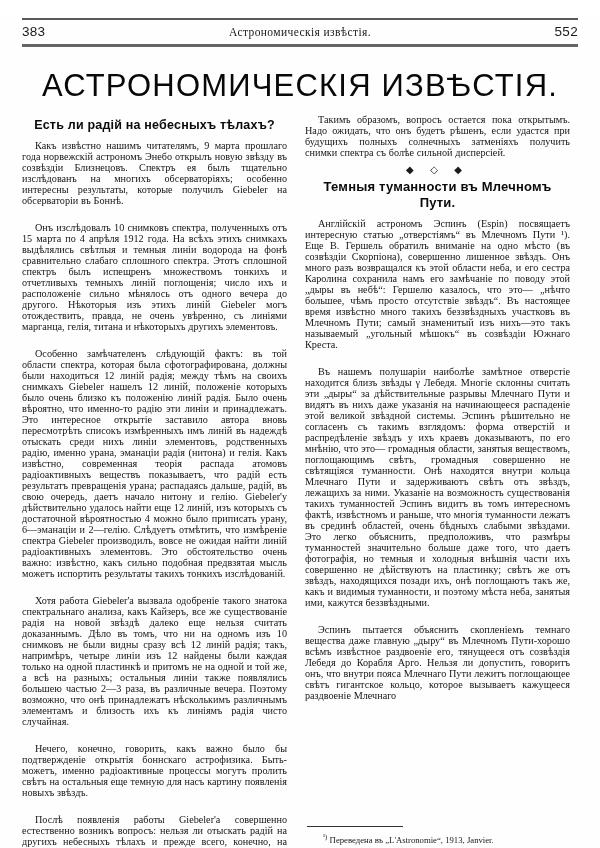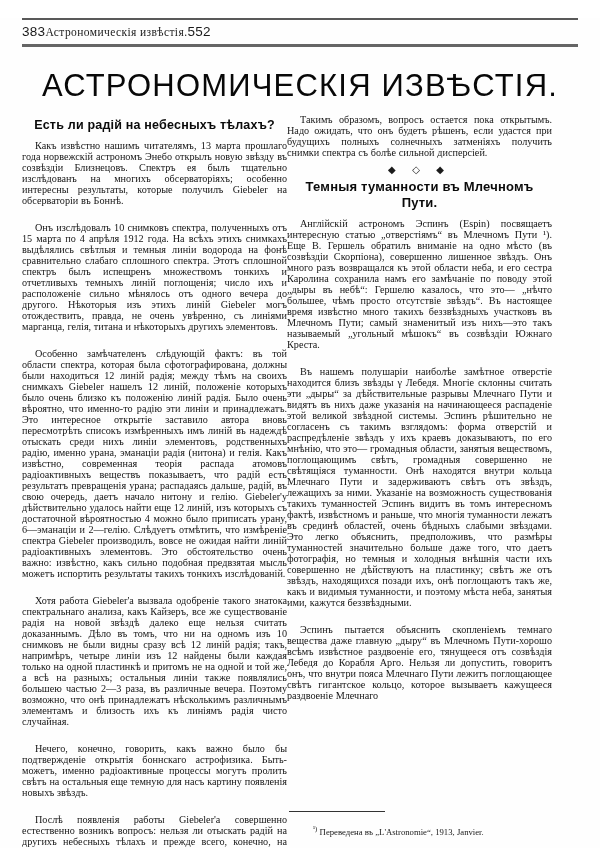--- a/index.html
+++ b/index.html
@@ -38,21 +38,21 @@
   }
   .rule-bottom {
     height: 3px;
     background: #2a2a2a;
     opacity: .72;
     margin-top: 2px;
   }
   .head-row {
     display: flex;
     align-items: baseline;
-    justify-content: flex-start;
+    justify-content: space-between;
     height: 18px;
   }
   .folio {
     font-size: 13.5px;
     font-family: "Liberation Sans", sans-serif;
     letter-spacing: .3px;
     color: #1a1a1a;
   }
   .head-title {
     font-size: 11.5px;
@@ -69,20 +69,21 @@
     font-size: 31px;
     font-weight: 400;
     letter-spacing: 1.2px;
     color: #080808;
   }
 
   
   .columns {
     display: flex;
     margin: 0 22px;
+    gap: 18px;
     height: 735px;
   }
   .col {
     width: 265px;
     position: relative;
   }
 
   h2.article-title {
     font-family: "Liberation Sans", sans-serif;
     font-size: 12.5px;
@@ -127,21 +128,21 @@
   }
   .footnote-rule {
     width: 96px;
     height: 1px;
     background: #333;
     margin: 0 0 5px 2px;
   }
   .footnote {
     font-size: 8.7px;
     line-height: 10px;
-    margin: 12px;
+    margin: 4px;
     text-indent: 14px;
     color: #181818;
   }
   sup { font-size: 7px; vertical-align: super; }
 </style>
 </head>
 <body>
 
 <div class="page">
 
@@ -154,21 +155,21 @@
     </div>
     <div class="rule-bottom"></div>
   </div>
 
   <div class="masthead">АСТРОНОМИЧЕСКІЯ ИЗВѢСТІЯ.</div>
 
   <div class="columns">
 
     <div class="col">
       <h2 class="article-title">Есть ли радій на небесныхъ тѣлахъ?</h2>
-      <p class="body">Какъ извѣстно нашимъ читателямъ, 13 марта прошлаго года норвежскій астрономъ Энебо открылъ новую звѣзду въ созвѣздіи Близнецовъ. Спектръ ея былъ тщательно изслѣдованъ на многихъ обсерваторіяхъ; особенно интересны результаты, которые получилъ Giebeler на обсерваторіи въ Боннѣ.</p>
+      <p class="body">Какъ извѣстно нашимъ читателямъ, 9 марта прошлаго года норвежскій астрономъ Энебо открылъ новую звѣзду въ созвѣздіи Близнецовъ. Спектръ ея былъ тщательно изслѣдованъ на многихъ обсерваторіяхъ; особенно интересны результаты, которые получилъ Giebeler на обсерваторіи въ Боннѣ.</p>
       <p class="body">Онъ изслѣдовалъ 10 снимковъ спектра, полученныхъ отъ 15 марта по 4 апрѣля 1912 года. На всѣхъ этихъ снимкахъ выдѣлялись свѣтлыя и темныя линіи водорода на фонѣ сравнительно слабаго сплошного спектра. Этотъ сплошной спектръ былъ испещренъ множествомъ тонкихъ и отчетливыхъ темныхъ линій поглощенія; число ихъ и расположеніе сильно мѣнялось отъ одного вечера до другого. Нѣкоторыя изъ этихъ линій Giebeler могъ отождествить, правда, не очень увѣренно, съ линіями марганца, гелія, титана и нѣкоторыхъ другихъ элементовъ.</p>
       <p class="body">Особенно замѣчателенъ слѣдующій фактъ: въ той области спектра, которая была сфотографирована, должны были находиться 12 линій радія; между тѣмъ на своихъ снимкахъ Giebeler нашелъ 12 линій, положеніе которыхъ было очень близко къ положенію линій радія. Было очень вѣроятно, что именно-то радію эти линіи и принадлежатъ. Это интересное открытіе заставило автора вновь пересмотрѣть списокъ измѣренныхъ имъ линій въ надеждѣ отыскать среди нихъ линіи элементовъ, родственныхъ радію, именно урана, эманаціи радія (нитона) и гелія. Какъ извѣстно, современная теорія распада атомовъ радіоактивныхъ веществъ показываетъ, что радій есть результатъ превращенія урана; распадаясь дальше, радій, въ свою очередь, даетъ начало нитону и гелію. Giebeler'у дѣйствительно удалось найти еще 12 линій, изъ которыхъ съ достаточной вѣроятностью 4 можно было приписать урану, 6—эманаціи и 2—гелію. Слѣдуетъ отмѣтить, что измѣреніе спектра Giebeler производилъ, вовсе не ожидая найти линій радіоактивныхъ элементовъ. Это обстоятельство очень важно: извѣстно, какъ сильно подобная предвзятая мысль можетъ испортить результаты такихъ тонкихъ изслѣдованій.</p>
       <p class="body">Хотя работа Giebeler'а вызвала одобреніе такого знатока спектральнаго анализа, какъ Кайзеръ, все же существованіе радія на новой звѣздѣ далеко еще нельзя считать доказаннымъ. Дѣло въ томъ, что ни на одномъ изъ 10 снимковъ не были видны сразу всѣ 12 линій радія; такъ, напримѣръ, четыре линіи изъ 12 найдены были каждая только на одной пластинкѣ и притомъ не на одной и той же, а всѣ на разныхъ; остальныя линіи также появлялись большею частью 2—3 раза, въ различные вечера. Поэтому возможно, что онѣ принадлежатъ нѣсколькимъ различнымъ элементамъ и близость ихъ къ линіямъ радія чисто случайная.</p>
       <p class="body">Нечего, конечно, говорить, какъ важно было бы подтвержденіе открытія боннскаго астрофизика. Быть-можетъ, именно радіоактивные процессы могутъ пролить свѣтъ на остальныя еще темную для насъ картину появленія новыхъ звѣздъ.</p>
       <p class="body">Послѣ появленія работы Giebeler'а совершенно естественно возникъ вопросъ: нельзя ли отыскать радій на другихъ небесныхъ тѣлахъ и прежде всего, конечно, на Солнцѣ. Уже черезъ какой-нибудь мѣсяцъ появилось сообщеніе директора Гринвичской обсерваторіи Dyson'а, что на снимкахъ спектра хромосферы, полученныхъ во время затменій 1900, 1901 и 1905 годовъ, имѣются 6 линій, которыя можно приписать радію. Но вскорѣ другіе астрофизики показали, что эти линіи вполнѣ удовлетворительно могутъ быть объяснены присутствіемъ другихъ элементовъ. Кромѣ того, к по теоретическимъ соображеніямъ открытіе радія и урана въ хромосферѣ Солнца кажется мало вѣроятнымъ: атомный вѣсъ этихъ элементовъ очень великъ (238 для урана и 226 для радія), поэтому ихъ пары должны находиться въ самыхъ нижнихъ слояхъ солнечной атмосферы, и очень мало надежды найти ихъ линіи во время солнечныхъ затменій.</p>
     </div>
 
     <div class="col">
       <p class="body">Такимъ образомъ, вопросъ остается пока открытымъ. Надо ожидать, что онъ будетъ рѣшенъ, если удастся при будущихъ полныхъ солнечныхъ затменіяхъ получить снимки спектра съ болѣе сильной дисперсіей.</p>
 

